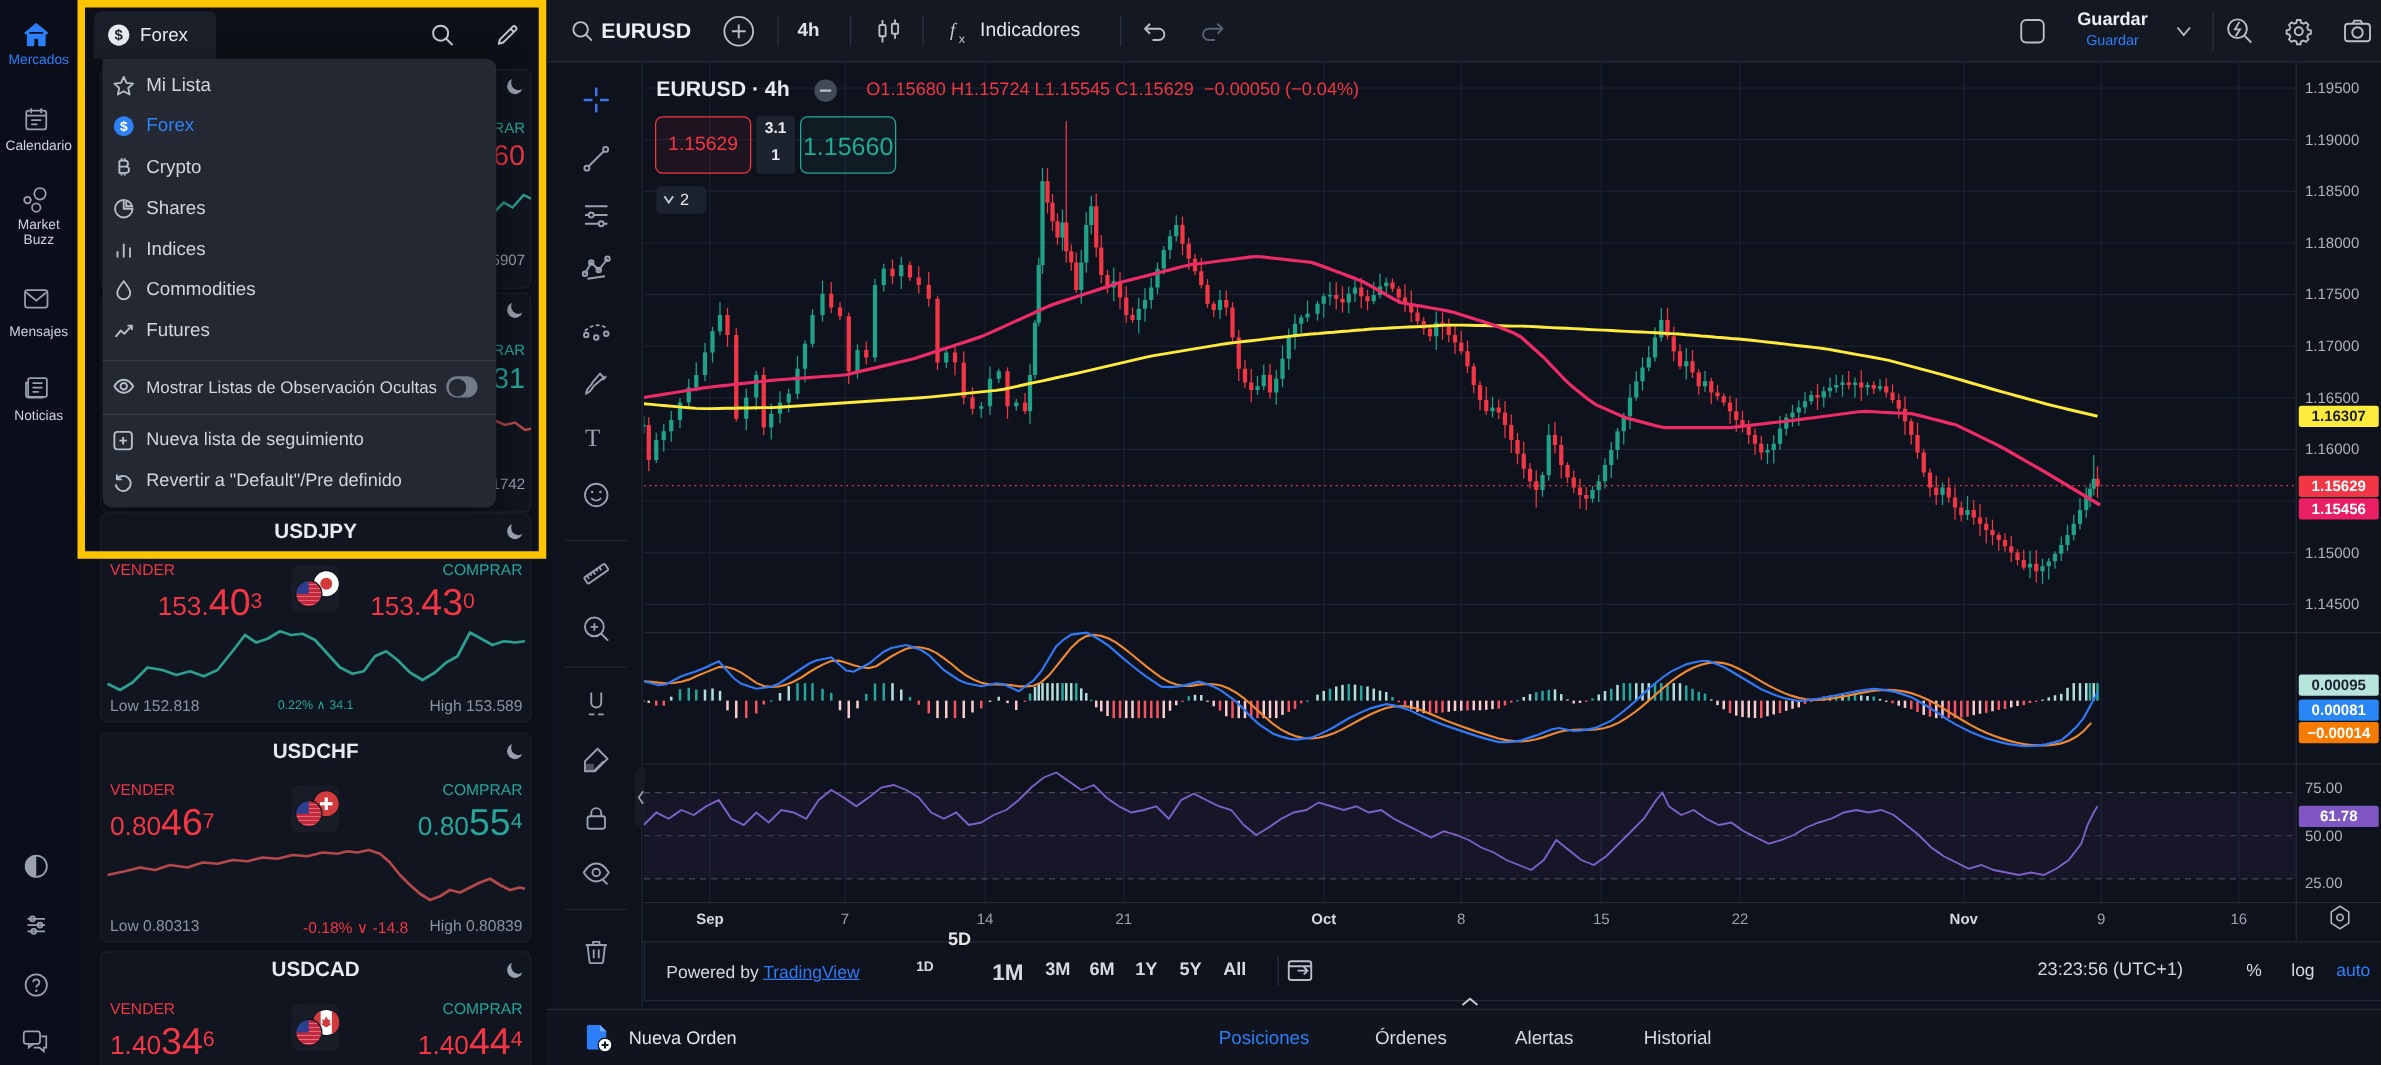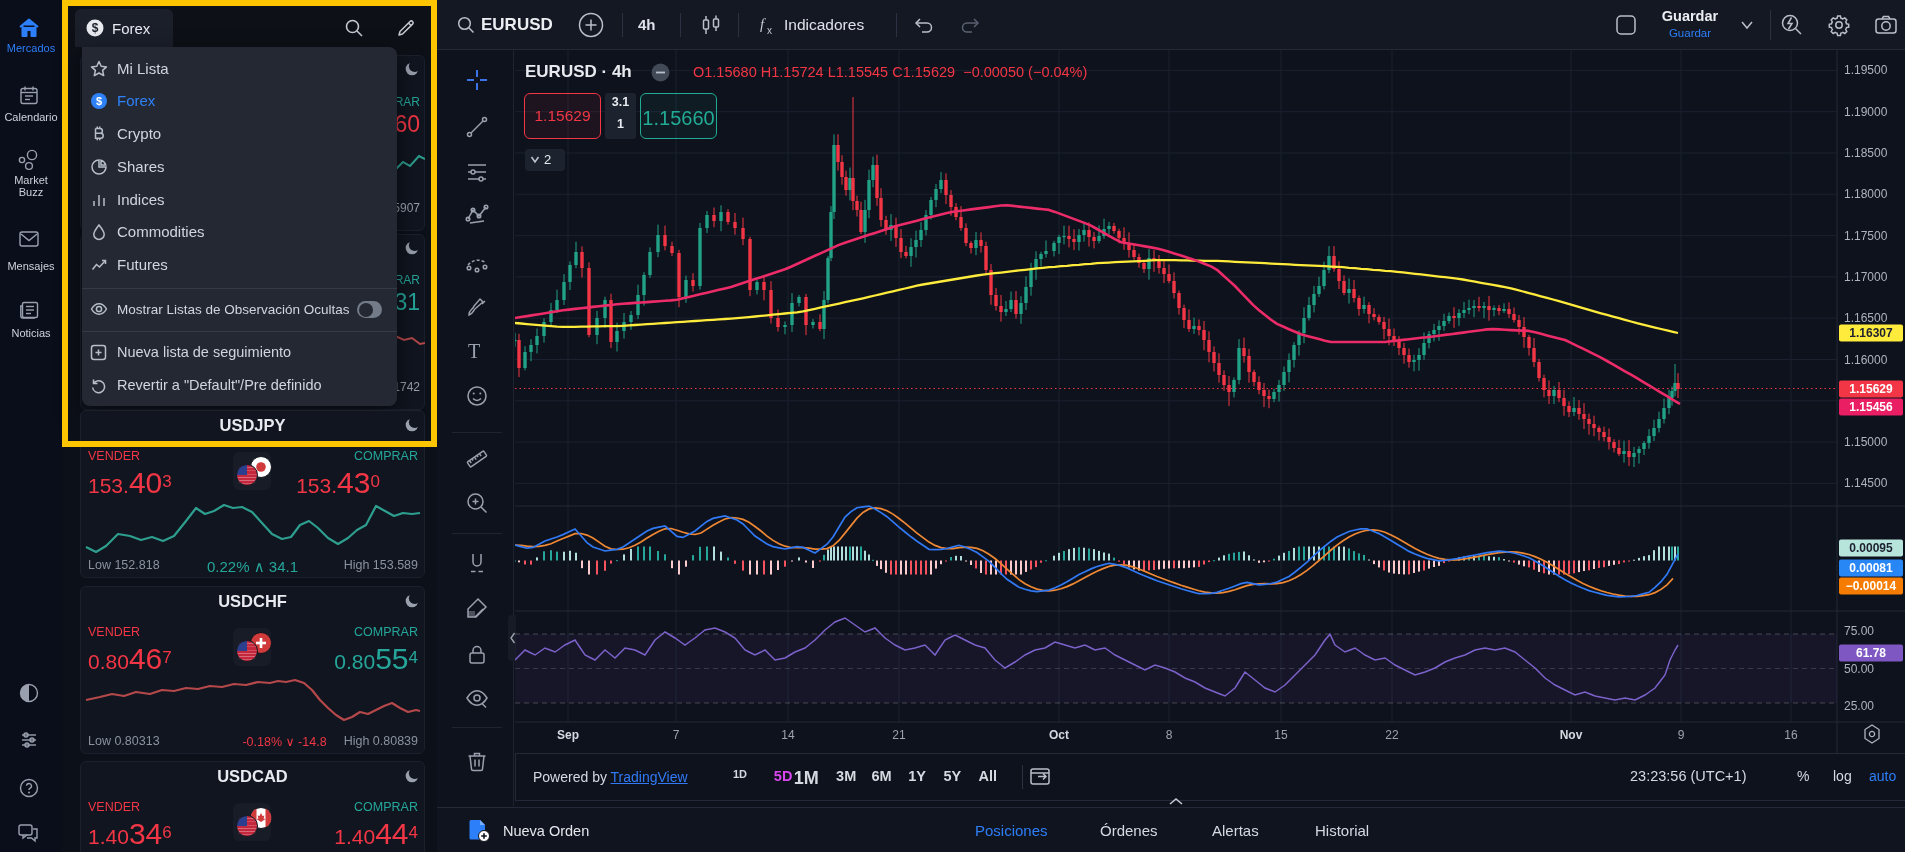--- a/index.html
+++ b/index.html
@@ -152,21 +152,21 @@
   </svg>
 <div class="ab" style="left:117px;top:377px;font-size:14.5px;color:#d1d5dd">Revertir a "Default"/Pre definido</div>
 <div class="ab" style="left:80px;top:410px;width:345px;height:168px;background:#10151f;border:1px solid #1b202c;border-radius:6px"></div>
 <div class="ab" style="left:80px;top:416px;width:345px;text-align:center;font-size:16.5px;font-weight:bold;color:#e8eaf0">USDJPY</div>
 <svg class="ab" style="left:404px;top:417px;" width="16" height="16" viewBox="0 0 16 16">
     <circle cx="8" cy="8" r="6.3" fill="#9aa0ae"></circle>
     <circle cx="10.8" cy="5.2" r="5.9" fill="#10151f"></circle>
   </svg>
 <div class="ab" style="left:88px;top:449px;font-size:12.5px;color:#f23645">VENDER</div>
 <div class="ab" style="left:258px;top:449px;width:160px;text-align:right;font-size:12.5px;color:#26a69a">COMPRAR</div>
-<div class="ab" style="left:88px;top:466px;width:160px;text-align:left;color:#f23645;font-size:21px;letter-spacing:0">153.<span style="font-size:30px">40</span><span style="font-size:17px;vertical-align:6px">3</span></div>
+<div class="ab" style="left:88px;top:466px;width:160px;text-align:center;color:#f23645;font-size:21px;letter-spacing:0">153.<span style="font-size:30px">40</span><span style="font-size:17px;vertical-align:6px">3</span></div>
 <div class="ab" style="left:258px;top:466px;width:160px;text-align:center;color:#f23645;font-size:21px;letter-spacing:0">153.<span style="font-size:30px">43</span><span style="font-size:17px;vertical-align:6px">0</span></div>
 <div class="ab" style="left:233px;top:452px;width:38px;height:38px;background:#171c27;border-radius:6px"></div>
 <svg class="ab" style="left:236px;top:456px;" width="36" height="30" viewBox="0 0 36 30">
     <circle cx="25" cy="11" r="10.5" fill="#fff" stroke="#10151f" stroke-width="1"></circle>
     <circle cx="25" cy="11" r="4.8" fill="#d03a3a"></circle>
     <clipPath id="us1119">
       <circle cx="11" cy="19" r="10.5"></circle>
     </clipPath>
     <g clip-path="url(#us1119)">
       <rect x="0.5" y="8.5" width="21.0" height="21.0" fill="#fff"></rect>
@@ -178,21 +178,21 @@
       <rect x="0.5" y="24.653846153846153" width="21.0" height="3.088235294117647" fill="#c5283d"></rect>
       <rect x="0.5" y="27.884615384615383" width="21.0" height="3.088235294117647" fill="#c5283d"></rect>
       <rect x="0.5" y="8.5" width="10.5" height="10.5" fill="#2c3f8f"></rect>
     </g>
     <circle cx="11" cy="19" r="10.5" fill="none" stroke="#10151f" stroke-width="1"></circle>
   </svg>
 <svg class="ab" style="left:80px;top:495px;" width="345" height="70" viewBox="0 0 345 70">
     <path d="M6,52 L16,57 L26,51 L38,39 L50,41 L61,45 L72,42 L83,46 L94,41 L106,26 L116,13 L125,19 L134,16 L144,10 L153,13 L162,12 L172,17 L182,28 L192,39 L202,44 L211,42 L220,30 L229,26 L238,33 L248,43 L258,49 L268,43 L277,35 L286,30 L296,11 L305,16 L314,21 L323,18 L332,19 L340,18" fill="none" stroke="#2e9e8f" stroke-width="2.2" stroke-linejoin="round"></path>
   </svg>
 <div class="ab" style="left:88px;top:558px;font-size:12.5px;color:#8b92a0">Low 152.818</div>
-<div class="ab" style="left:80px;top:558px;width:345px;text-align:center;font-size:15px;color:#26a69a">0.22% ∧ 34.1</div>
+<div class="ab" style="left:80px;top:558px;width:345px;text-align:center;font-size:10px;color:#26a69a">0.22% ∧ 34.1</div>
 <div class="ab" style="left:258px;top:558px;width:160px;text-align:right;font-size:12.5px;color:#8b92a0">High 153.589</div>
 <div class="ab" style="left:80px;top:586px;width:345px;height:168px;background:#10151f;border:1px solid #1b202c;border-radius:6px"></div>
 <div class="ab" style="left:80px;top:592px;width:345px;text-align:center;font-size:16.5px;font-weight:bold;color:#e8eaf0">USDCHF</div>
 <svg class="ab" style="left:404px;top:593px;" width="16" height="16" viewBox="0 0 16 16">
     <circle cx="8" cy="8" r="6.3" fill="#9aa0ae"></circle>
     <circle cx="10.8" cy="5.2" r="5.9" fill="#10151f"></circle>
   </svg>
 <div class="ab" style="left:88px;top:625px;font-size:12.5px;color:#f23645">VENDER</div>
 <div class="ab" style="left:258px;top:625px;width:160px;text-align:right;font-size:12.5px;color:#26a69a">COMPRAR</div>
 <div class="ab" style="left:88px;top:642px;width:160px;text-align:left;color:#f23645;font-size:21px;letter-spacing:0">0.80<span style="font-size:30px">46</span><span style="font-size:17px;vertical-align:6px">7</span></div>
@@ -1182,21 +1182,21 @@
 <div class="ab" style="left:640px;top:107px;width:77px;text-align:center;font-size:20px;color:#22ab94;z-index:5">1.15660</div>
 <div class="ab" style="left:525px;top:149px;width:40px;height:22px;background:#1d232e;border-radius:4px;z-index:5"></div>
 <svg class="ab" style="left:530px;top:155px;z-index:6" width="10" height="9" viewBox="0 0 10 9">
     <path d="M1.5 2 L5 7 L8.5 2" stroke="#c3c8d2" fill="none" stroke-width="1.5"></path>
   </svg>
 <div class="ab" style="left:544px;top:152px;font-size:13px;color:#e8eaf0;z-index:6">2</div>
 <div class="ab" style="left:515px;top:753px;width:1390px;height:48px;background:#0e121c;border-top:1px solid #232936;border-bottom:1px solid #232936"></div>
 <div class="ab" style="left:515px;top:753px;width:1px;height:48px;background:#232936"></div>
 <div class="ab" style="left:533px;top:769px;font-size:14px;color:#d5d9e0">Powered by <span style="color:#3179f5;text-decoration:underline">TradingView</span></div>
 <div class="ab" style="left:723px;top:768px;width:34px;text-align:center;font-size:11px;font-weight:bold;color:#d5d9e0">1D</div>
-<div class="ab" style="left:758.4px;top:768px;width:34px;text-align:right;font-size:14.5px;font-weight:bold;color:#d946ef">5D</div>
+<div class="ab" style="left:758.4px;top:744px;width:34px;text-align:left;font-size:14.5px;font-weight:bold;color:#e5e5e5">5D</div>
 <div class="ab" style="left:793.8px;top:768px;width:34px;text-align:left;font-size:18px;font-weight:bold;color:#d5d9e0">1M</div>
 <div class="ab" style="left:829.1999999999999px;top:768px;width:34px;text-align:center;font-size:14.5px;font-weight:bold;color:#d5d9e0">3M</div>
 <div class="ab" style="left:864.5999999999999px;top:768px;width:34px;text-align:center;font-size:14.5px;font-weight:bold;color:#d5d9e0">6M</div>
 <div class="ab" style="left:899.9999999999999px;top:768px;width:34px;text-align:center;font-size:14.5px;font-weight:bold;color:#d5d9e0">1Y</div>
 <div class="ab" style="left:935.3999999999999px;top:768px;width:34px;text-align:center;font-size:14.5px;font-weight:bold;color:#d5d9e0">5Y</div>
 <div class="ab" style="left:970.7999999999998px;top:768px;width:34px;text-align:center;font-size:14.5px;font-weight:bold;color:#d5d9e0">All</div>
 <div class="ab" style="left:1022px;top:765px;width:1px;height:24px;background:#2a3140"></div>
 <svg class="ab" style="left:1028px;top:765px;" width="26" height="24" viewBox="0 0 26 24">
     <rect x="3" y="4" width="18" height="15" rx="2" stroke="#b9bfca" fill="none" stroke-width="1.5"></rect>
     <path d="M10 11.5 h8 M15 8.5 l3 3 -3 3" stroke="#b9bfca" fill="none" stroke-width="1.5"></path>

